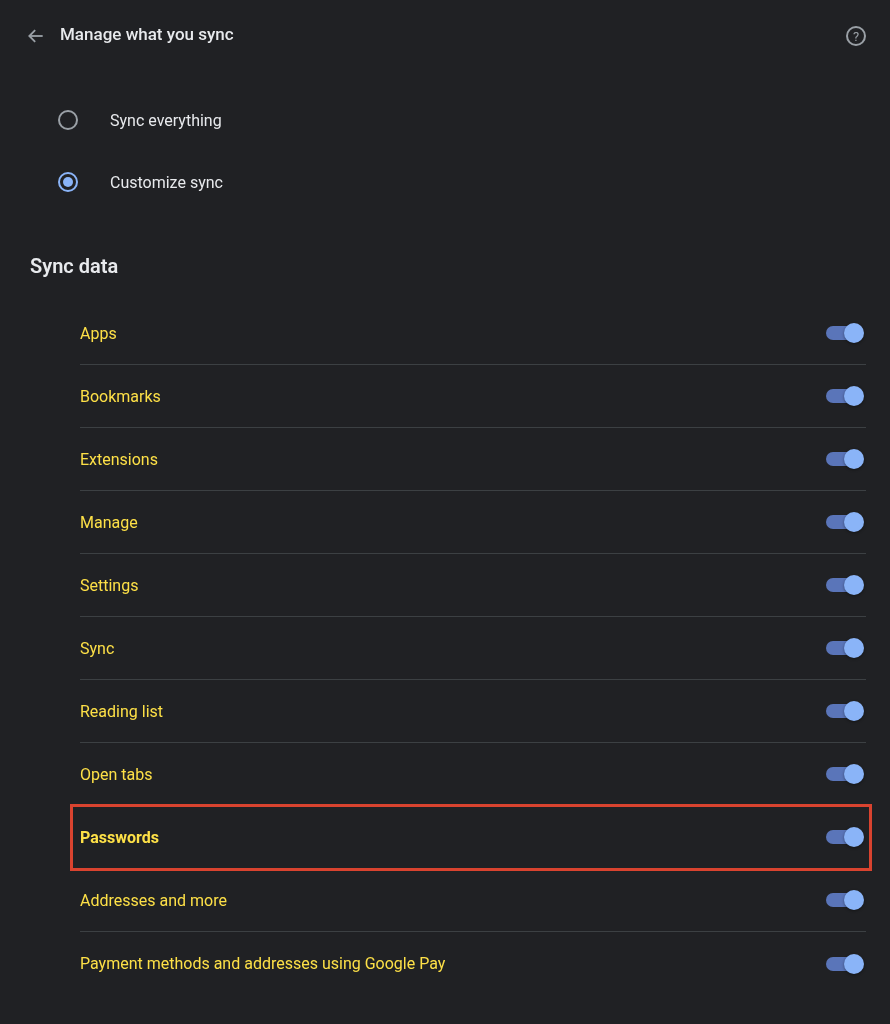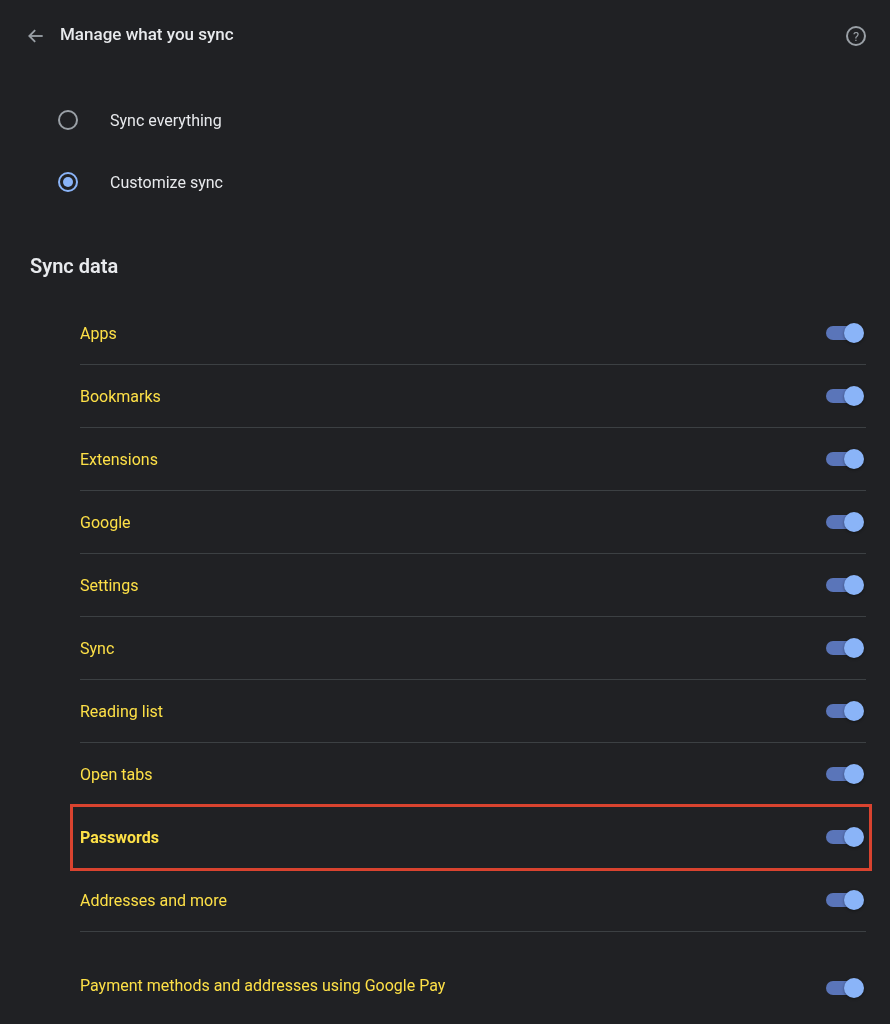--- a/index.html
+++ b/index.html
@@ -103,21 +103,20 @@
     .toggle-row {
       display: flex;
       align-items: center;
       justify-content: space-between;
       height: 63px;
       border-bottom: 1px solid #3c4043;
       padding-right: 4px;
     }
     .toggle-row:last-child {
       border-bottom: none;
-      align-items: flex-end;
     }
     .toggle-row.highlighted {
       outline: 3px solid #d9432f;
       outline-offset: -1px;
       margin-left: -8px;
       padding-left: 8px;
       margin-right: -4px;
       padding-right: 8px;
       font-weight: bold;
     }
@@ -189,21 +188,21 @@
           <div class="toggle-knob"></div>
         </div>
       </div>
       <div class="toggle-row">
         <div class="toggle-label">Extensions</div>
         <div class="toggle-switch">
           <div class="toggle-knob"></div>
         </div>
       </div>
       <div class="toggle-row">
-        <div class="toggle-label">Google</div>
+        <div class="toggle-label">Manage</div>
         <div class="toggle-switch">
           <div class="toggle-knob"></div>
         </div>
       </div>
       <div class="toggle-row">
         <div class="toggle-label">Settings</div>
         <div class="toggle-switch">
           <div class="toggle-knob"></div>
         </div>
       </div>

